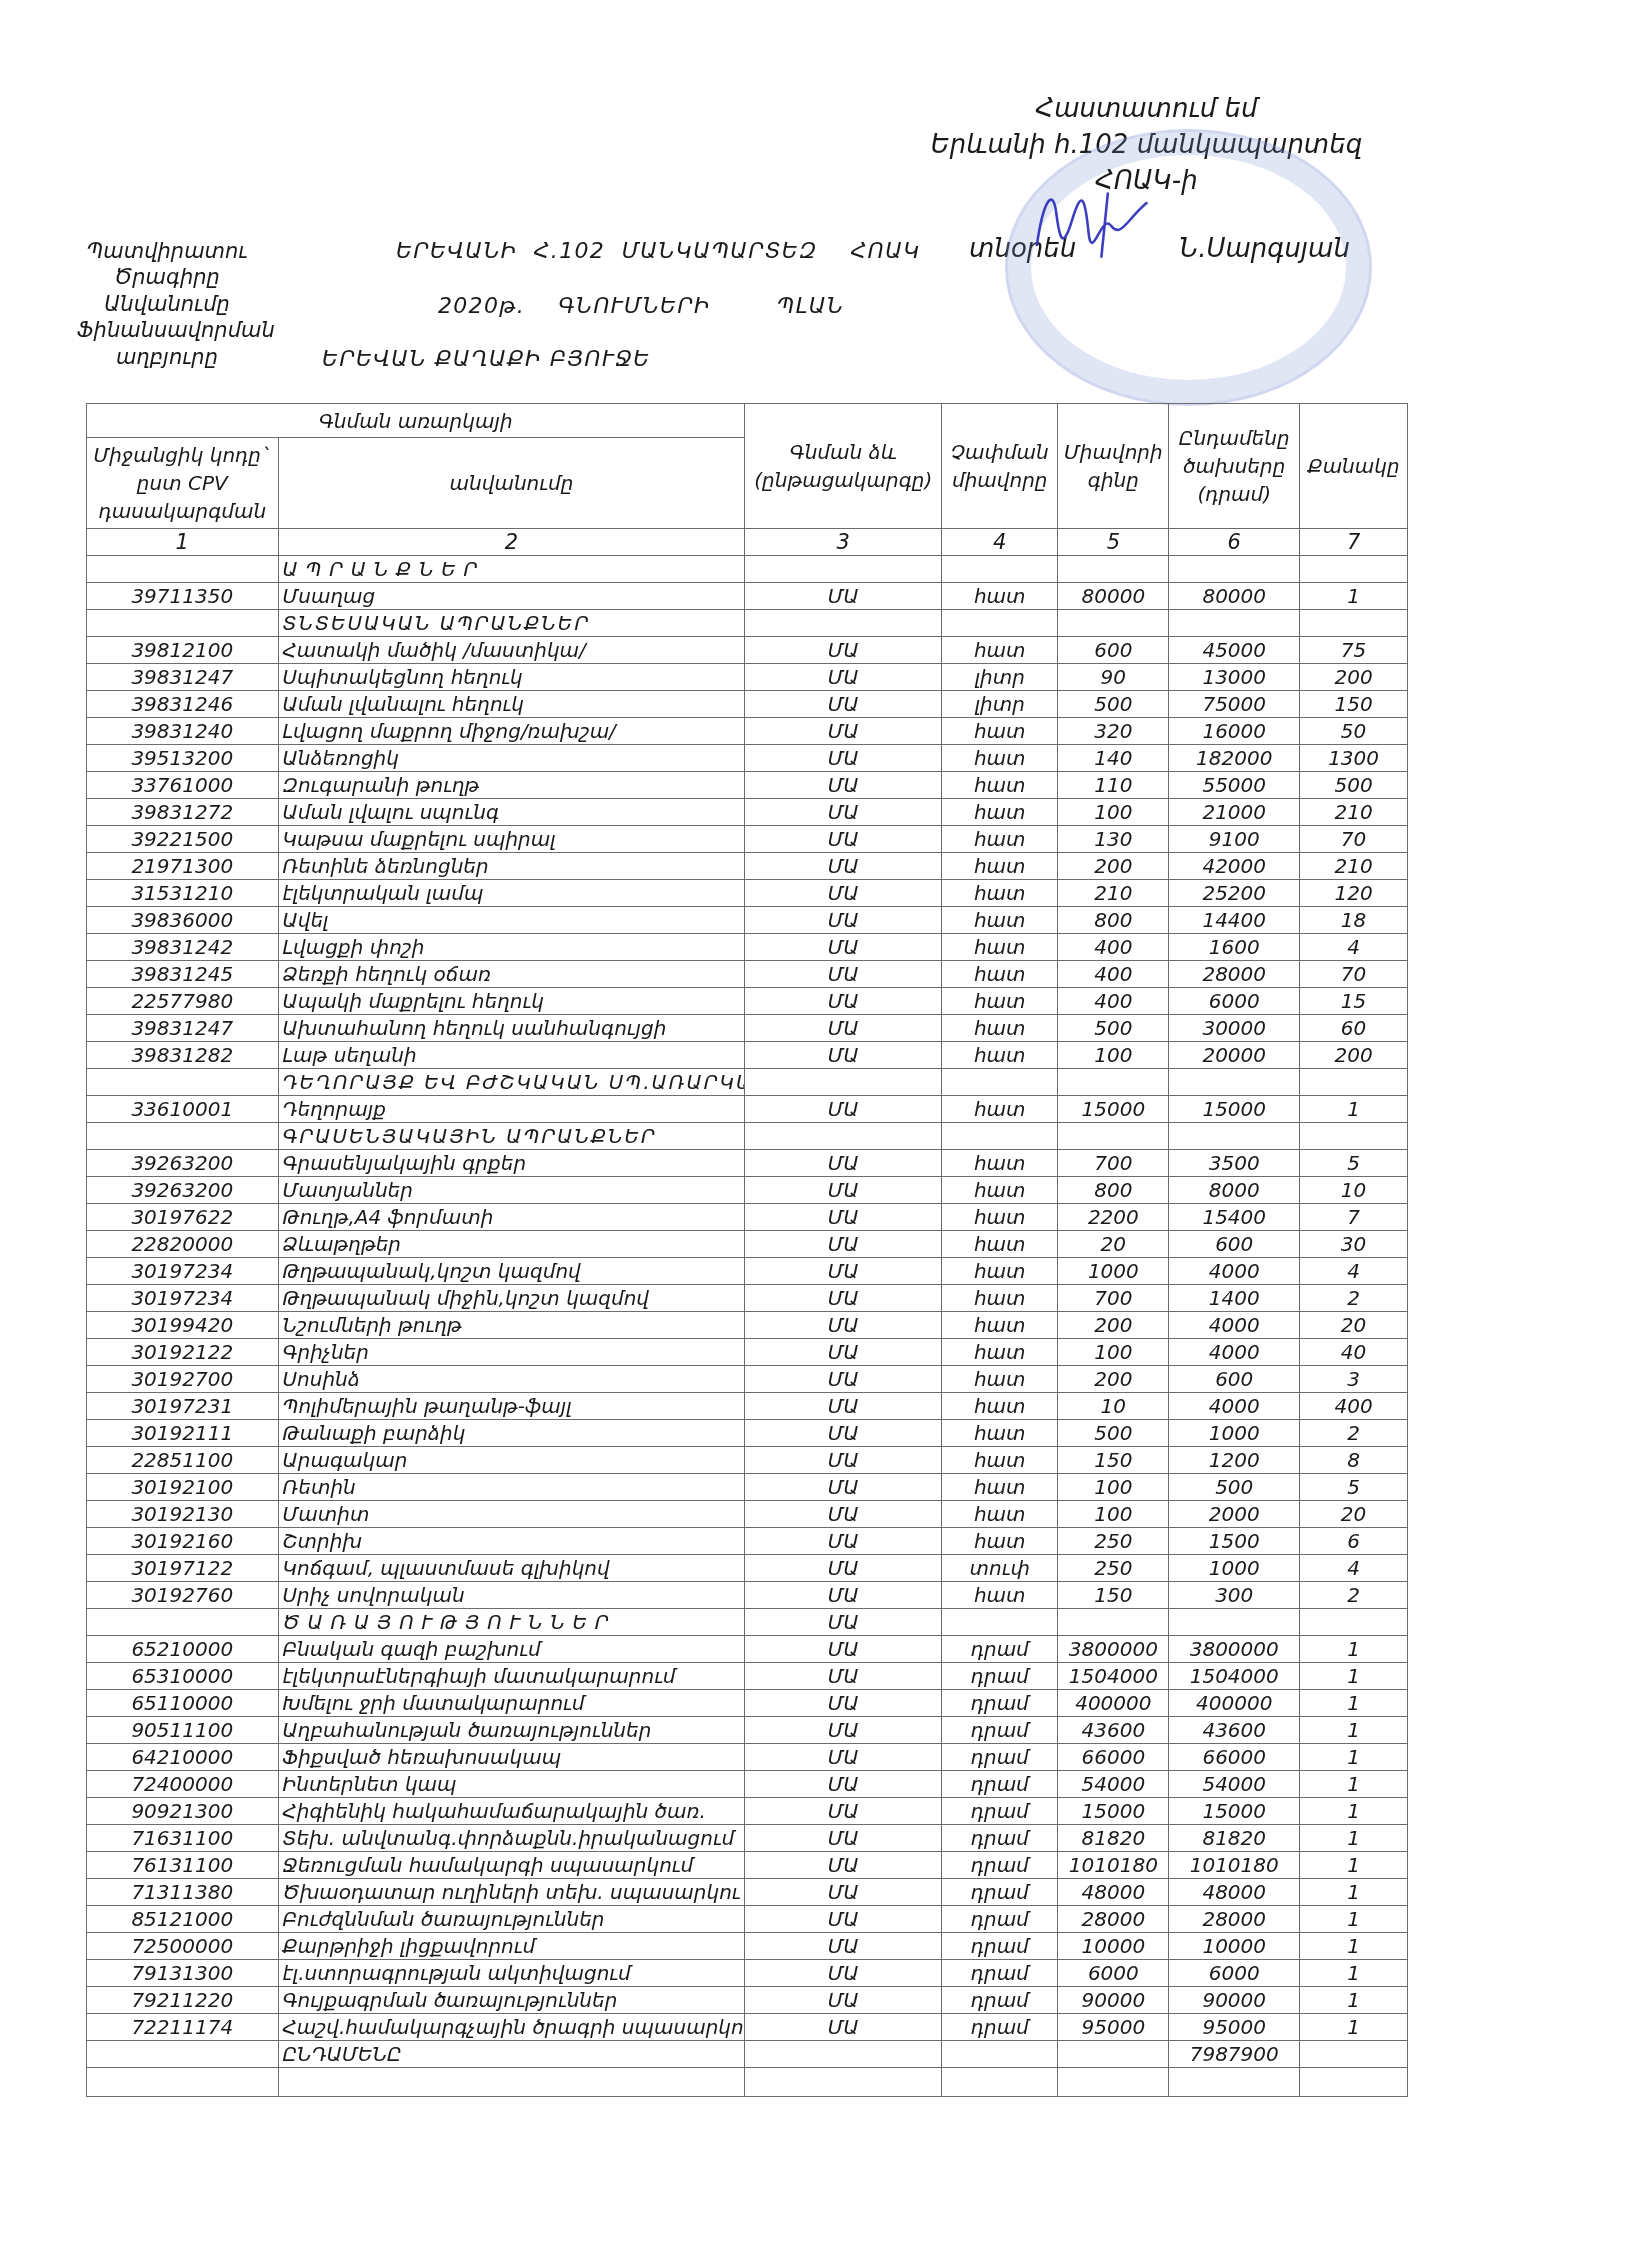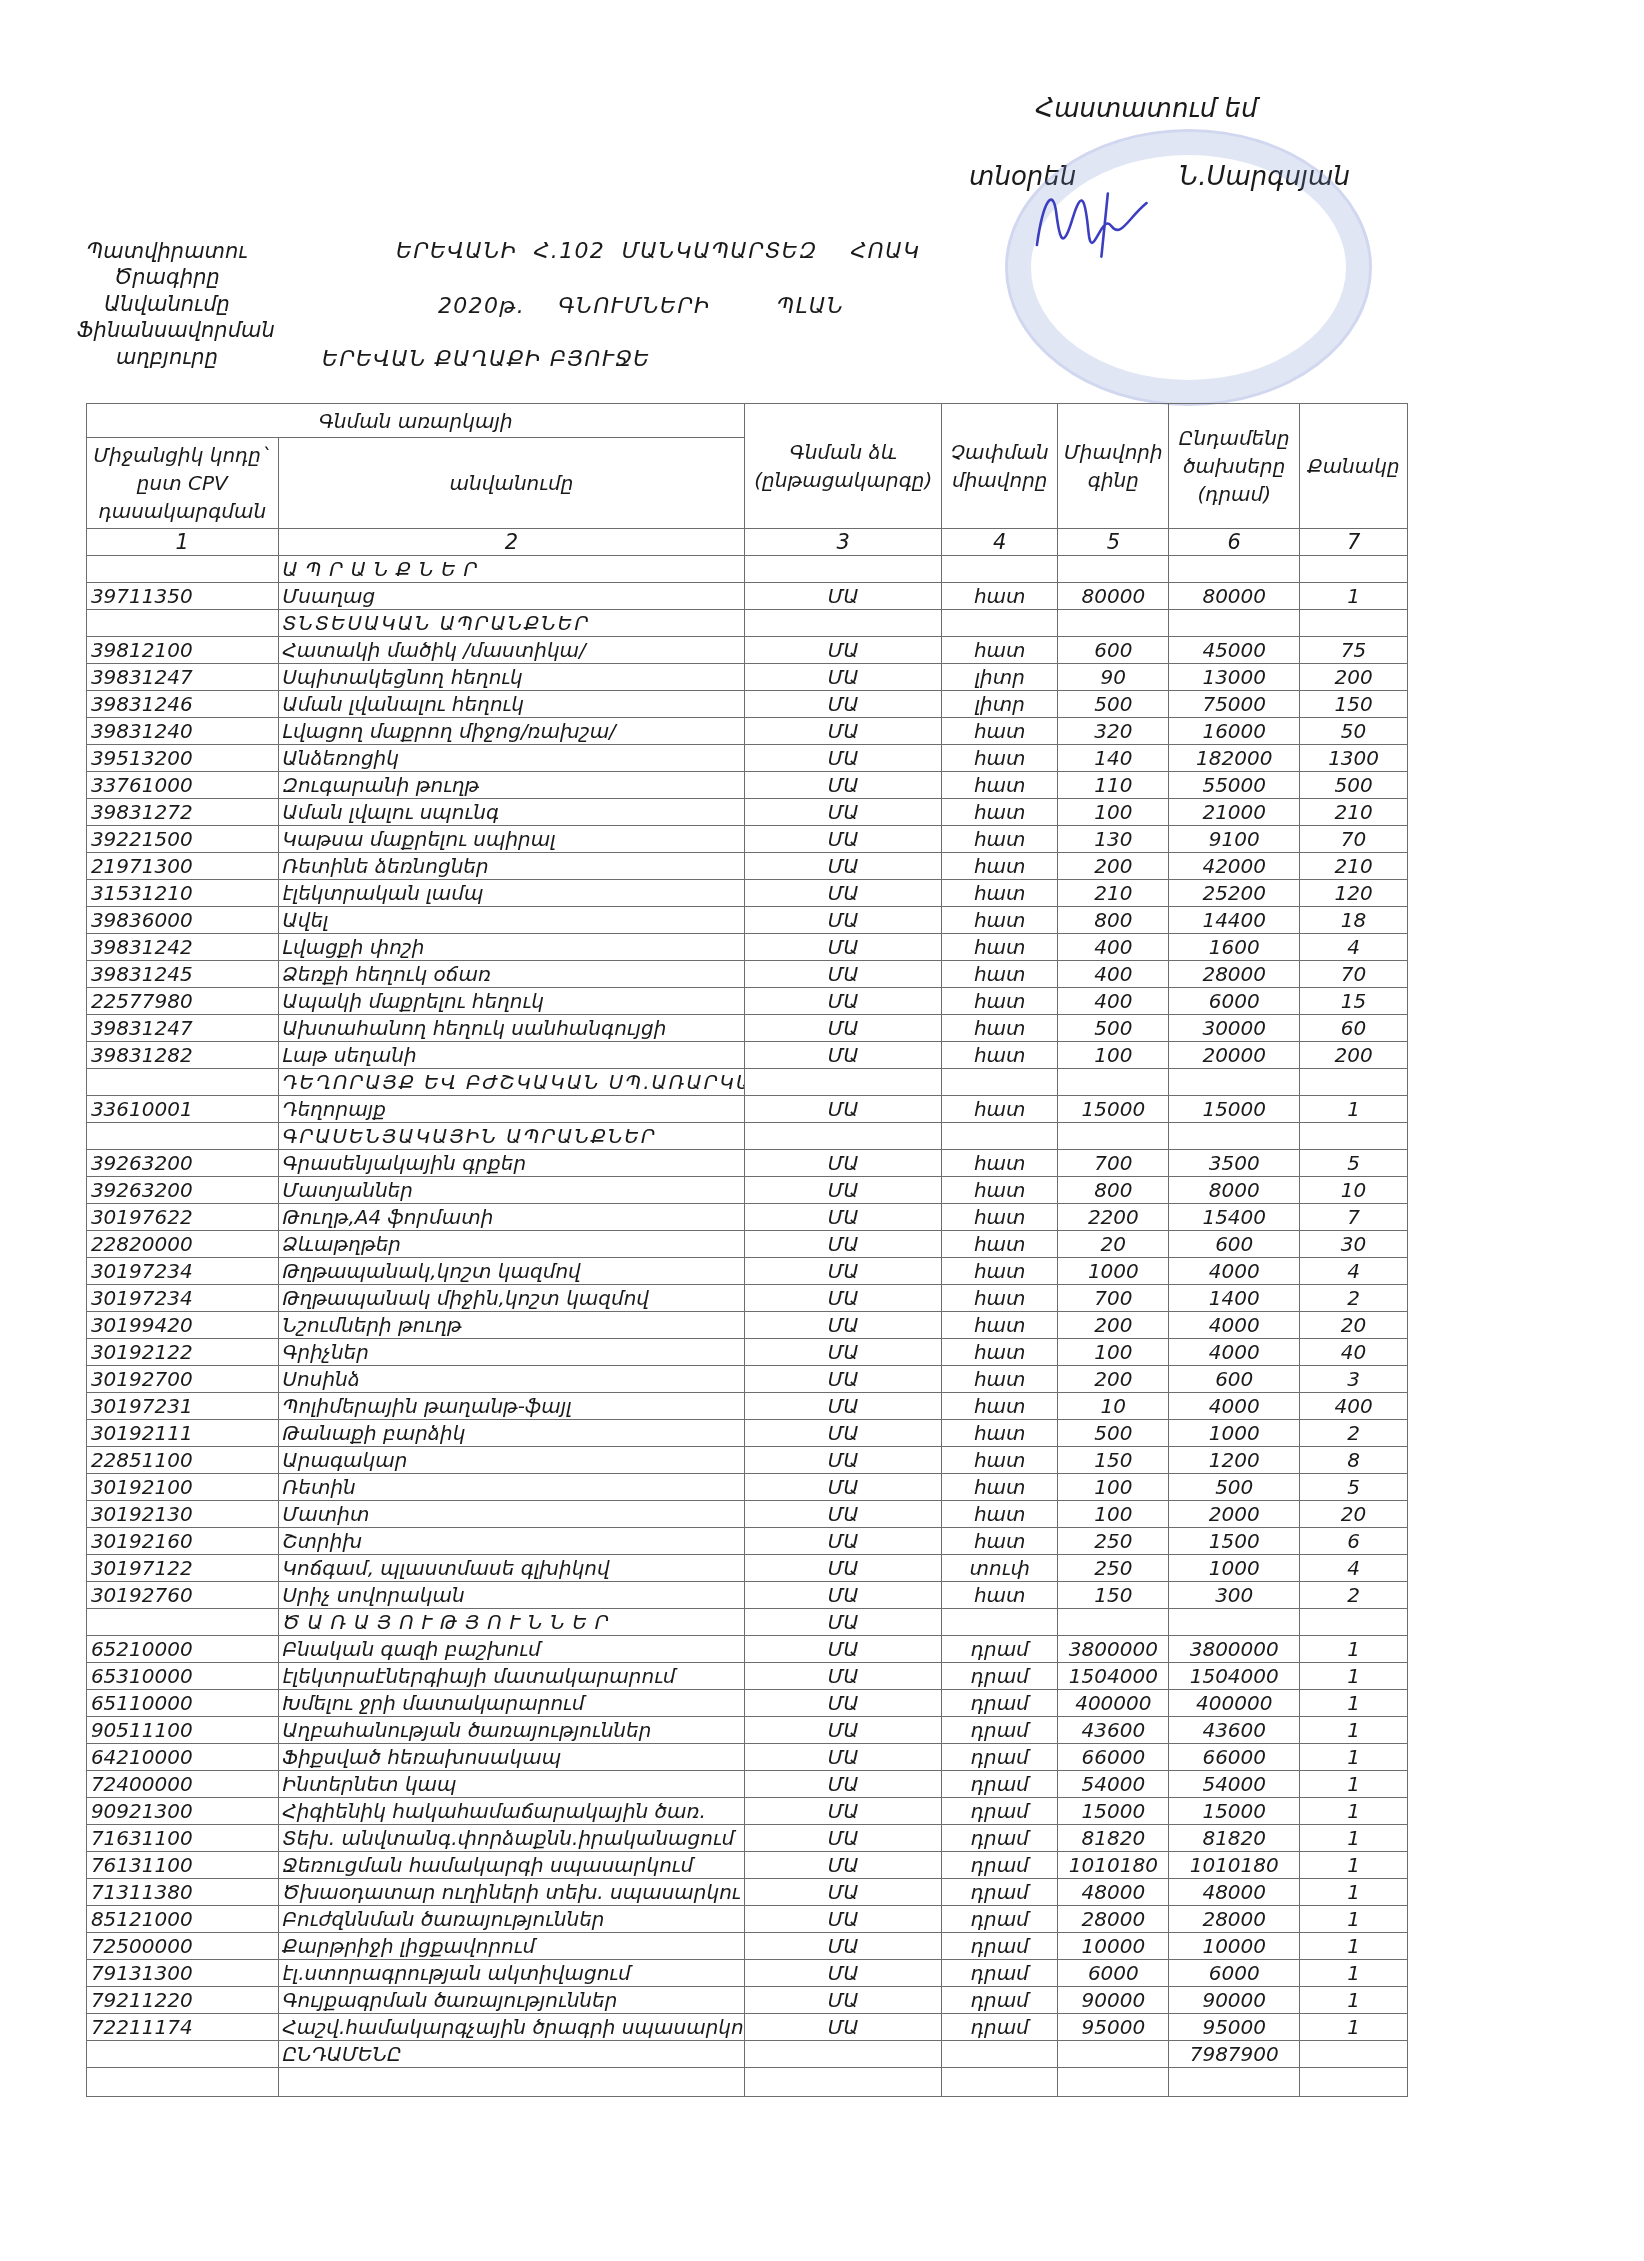--- a/index.html
+++ b/index.html
@@ -40,36 +40,37 @@
     font-size: 20px; font-style: italic; padding-left: 32px;
   }
   table.plan td, table.plan th {
     border: 1.3px solid #6d6d6d; padding: 0 3.9px; height: 26px; line-height: 26px;
     white-space: nowrap; overflow: hidden; font-weight: normal;
   }
   table.plan th { line-height: 26px; }
   .c1 { width: 183px; } .c2 { width: 446px; } .c3 { width: 188px; }
   .c4 { width: 111px; } .c5 { width: 106px; } .c6 { width: 125px; } .c7 { width: 103px; }
   .center { text-align: center; }
-  .code { text-align: left; padding-right: 6.4px; }
+  .code { text-align: center; padding-right: 6.4px; }
   .hdr-group { height: 33px !important; text-align: center; }
   .hdr-col { height: 90px !important; line-height: 28px !important; white-space: normal !important; text-align: center; vertical-align: middle; }
   .num-row td { height: 28px; text-align: center; font-size: 21px; }
   .section td.name { letter-spacing: 1.9px; text-transform: uppercase; }
   .section.spaced td.name { letter-spacing: 7.7px; }
   .price, .total { text-align: center; }
   .qty { text-align: center; }
   tr.data td { height: 26px; }
   tr.blank td { height: 28px; }
 </style>
 </head>
 <body>
 
 <div class="approval">
   <span class="line">Հաստատում եմ</span>
+  <span class="line">Երևանի հ.102  մանկապարտեզ  ՀՈԱԿ-ի</span>
   <span class="line director-line">
     <span>տնօրեն</span><span class="sig-gap"></span><span>Ն.Սարգսյան</span>
   </span>
 </div>
 
 <div class="stamp"></div>
 <svg class="signature" viewBox="0 0 200 130">
   <path d="M20 110 C30 40, 45 20, 50 60 S60 120, 75 70 S95 40, 100 90 S120 60, 135 80 S160 70, 190 45 M130 30 L120 128" fill="none" stroke="#3b3fbf" stroke-width="4" stroke-linecap="round"></path>
 </svg>
 

